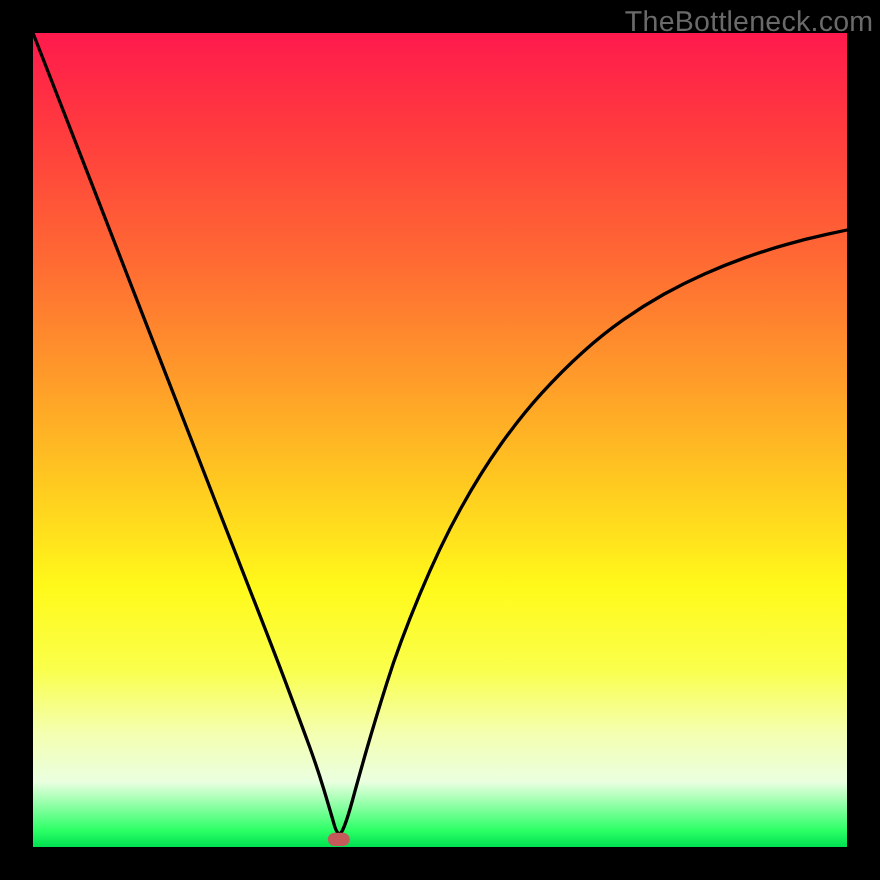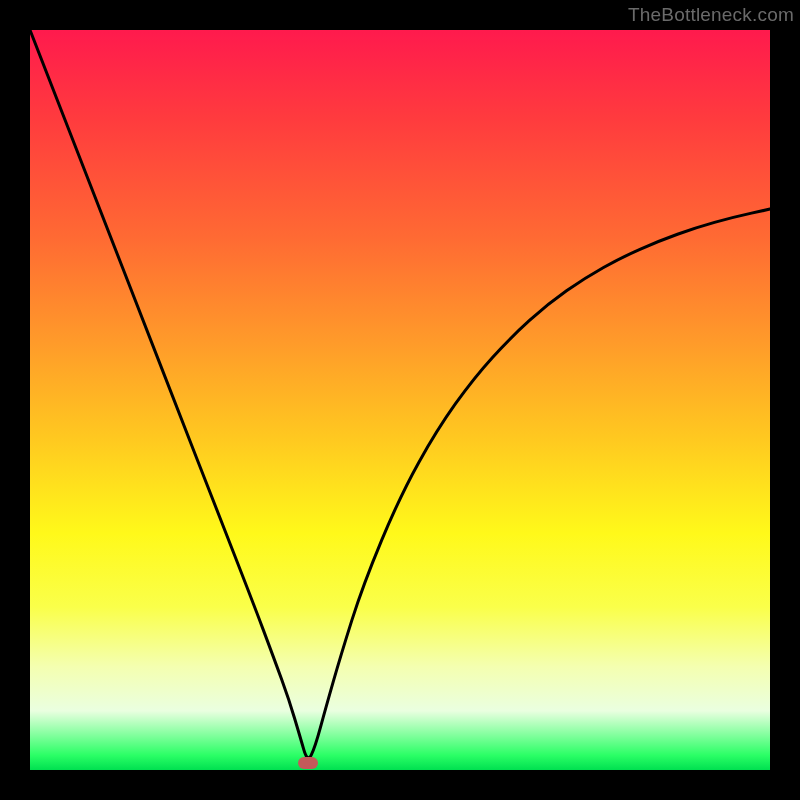--- a/index.html
+++ b/index.html
@@ -41,21 +41,21 @@
     height: 12px;
     border-radius: 6px;
     background: #c45a5a;
     transform: translate(-50%, -50%);
   }
   .watermark {
     position: absolute;
     top: 4px;
     right: 6px;
     font-family: Arial, Helvetica, sans-serif;
-    font-size: 19px;
+    font-size: 26px;
     color: #6a6a6a;
     letter-spacing: 0.2px;
     user-select: none;
   }
 </style>
 </head>
 <body>
 
 <div class="frame">
   <div class="watermark">TheBottleneck.com</div>

